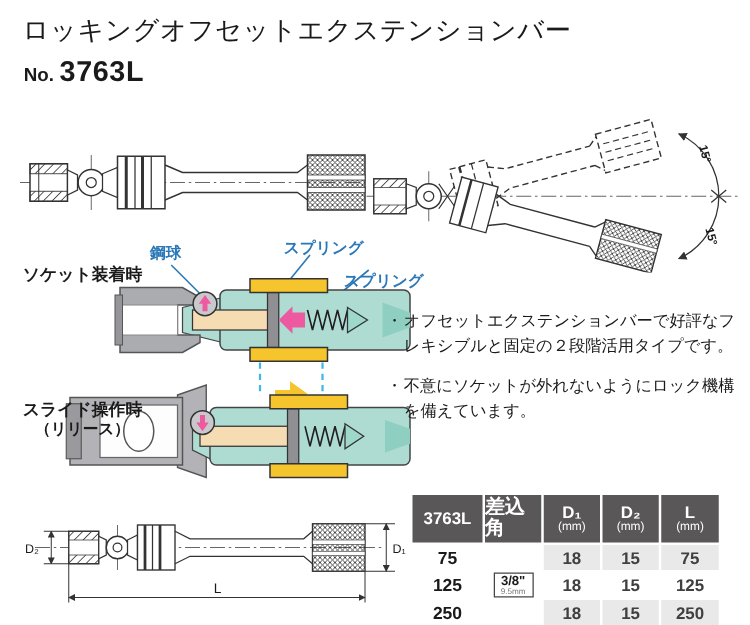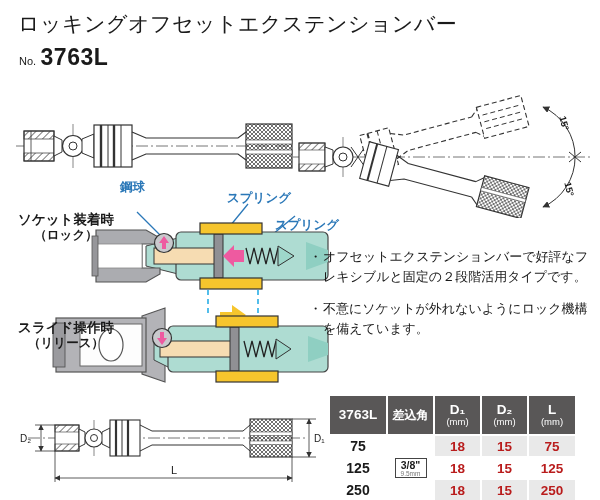--- a/index.html
+++ b/index.html
@@ -5,45 +5,45 @@
   html,body{margin:0;padding:0;}
   body{
     width:600px;height:500px;position:relative;background:#fff;
     font-family:"Liberation Sans","DejaVu Sans",sans-serif;
     color:#1a1a1a;overflow:hidden;
   }
   .abs{position:absolute;}
   
   .title{left:18px;top:10px;font-size:21px;font-weight:normal;letter-spacing:0.5px;white-space:nowrap;}
   .model{left:19px;top:44px;white-space:nowrap;}
-  .model .no{font-size:11px;font-weight:normal;}
+  .model .no{font-size:15px;font-weight:bold;}
   .model .num{font-size:23px;font-weight:bold;letter-spacing:0.5px;}
   
   .state{width:112px;text-align:center;font-weight:bold;line-height:1.2;}
   .state .l1{font-size:13.5px;text-align:center;}
   .state .l2{font-size:12.5px;}
   .state1{left:10px;top:212px;}
   .state2{left:10px;top:296px;margin-top:24px;}
   
   .plabel{color:#2b78b8;font-weight:bold;font-size:12.5px;white-space:nowrap;}
   
   .bullets{left:309px;top:247px;width:284px;}
   .bullet{display:flex;font-size:13px;line-height:1.5;margin-bottom:13px;}
   .bullet .mark{width:14px;flex:none;}
   
   .spec{left:330px;top:396px;display:grid;
     grid-template-columns:56px 45px 45px 45px 46px;
     grid-template-rows:38px 20px 20px 20px;gap:2px;}
   .spec .cell{display:flex;align-items:center;justify-content:center;}
   .hd{background:#595757;color:#fff;font-weight:bold;flex-direction:column;line-height:1.05;}
   .hd .big{font-size:13.5px;}
-  .hd .mid{font-size:12px;}
+  .hd .mid{font-size:16px;}
   .hd .mm{font-size:9.5px;font-weight:normal;}
   .c-model{font-size:14px;font-weight:bold;}
-  .c-val{font-size:13.5px;font-weight:bold;color:#b91c1c;}
+  .c-val{font-size:13.5px;font-weight:bold;color:#404040;}
   .bg-g{background:#e9e9e9;} .bg-w{background:#fff;}
   .drivecell{grid-column:2;grid-row:2/5;background:#fff;}
   .badge{border:1.5px solid #444;background:#fff;width:30px;text-align:center;padding:1px 0 0 0;line-height:1;}
   .badge .sz{font-size:10.5px;font-weight:bold;}
   .badge .bmm{font-size:6.5px;color:#777;}
   svg text{font-family:"Liberation Sans","DejaVu Sans",sans-serif;fill:#1a1a1a;}
 </style>
 </head>
 <body>
 
@@ -182,27 +182,26 @@
     <rect x="208" y="185" width="62" height="11" fill="#f6c52d" stroke="#333" stroke-width="1.2"></rect>
     <polyline points="236,155 240,171 244,155 248,171 252,155 256,171 260,155 264,171 268,155" fill="none" stroke="#222" stroke-width="1.3"></polyline>
     <polygon points="268,153 283,163 268,173" fill="#9ed8cb" stroke="#333" stroke-width="1"></polygon>
     <circle cx="154" cy="152" r="9.5" fill="#c9c9cd" stroke="#333" stroke-width="1.2"></circle>
     <polygon points="154,159 149,152 152,152 152,146 156,146 156,152 159,152" fill="#ee5aa0"></polygon>
   </g>
 </svg>
 
 <div class="abs state state1">
   <div class="l1">ソケット装着時</div>
-  <div class="l2">（ロック）</div>
 </div>
 <div class="abs state state2">
   <div class="l1">スライド操作時</div>
   <div class="l2">（リリース）</div>
 </div>
-<div class="abs plabel" style="left:120px;top:179px">鋼球</div>
+<div class="abs plabel" style="left:120px;top:194px">鋼球</div>
 <div class="abs plabel" style="left:227px;top:190px">スプリング</div>
 <div class="abs plabel" style="left:275px;top:217px">スプリング</div>
 
 <div class="abs bullets">
   <div class="bullet">
     <span class="mark">・</span>
     <span>オフセットエクステンションバーで好評なフレキシブルと固定の２段階活用タイプです。</span>
   </div>
   <div class="bullet">
     <span class="mark">・</span>

